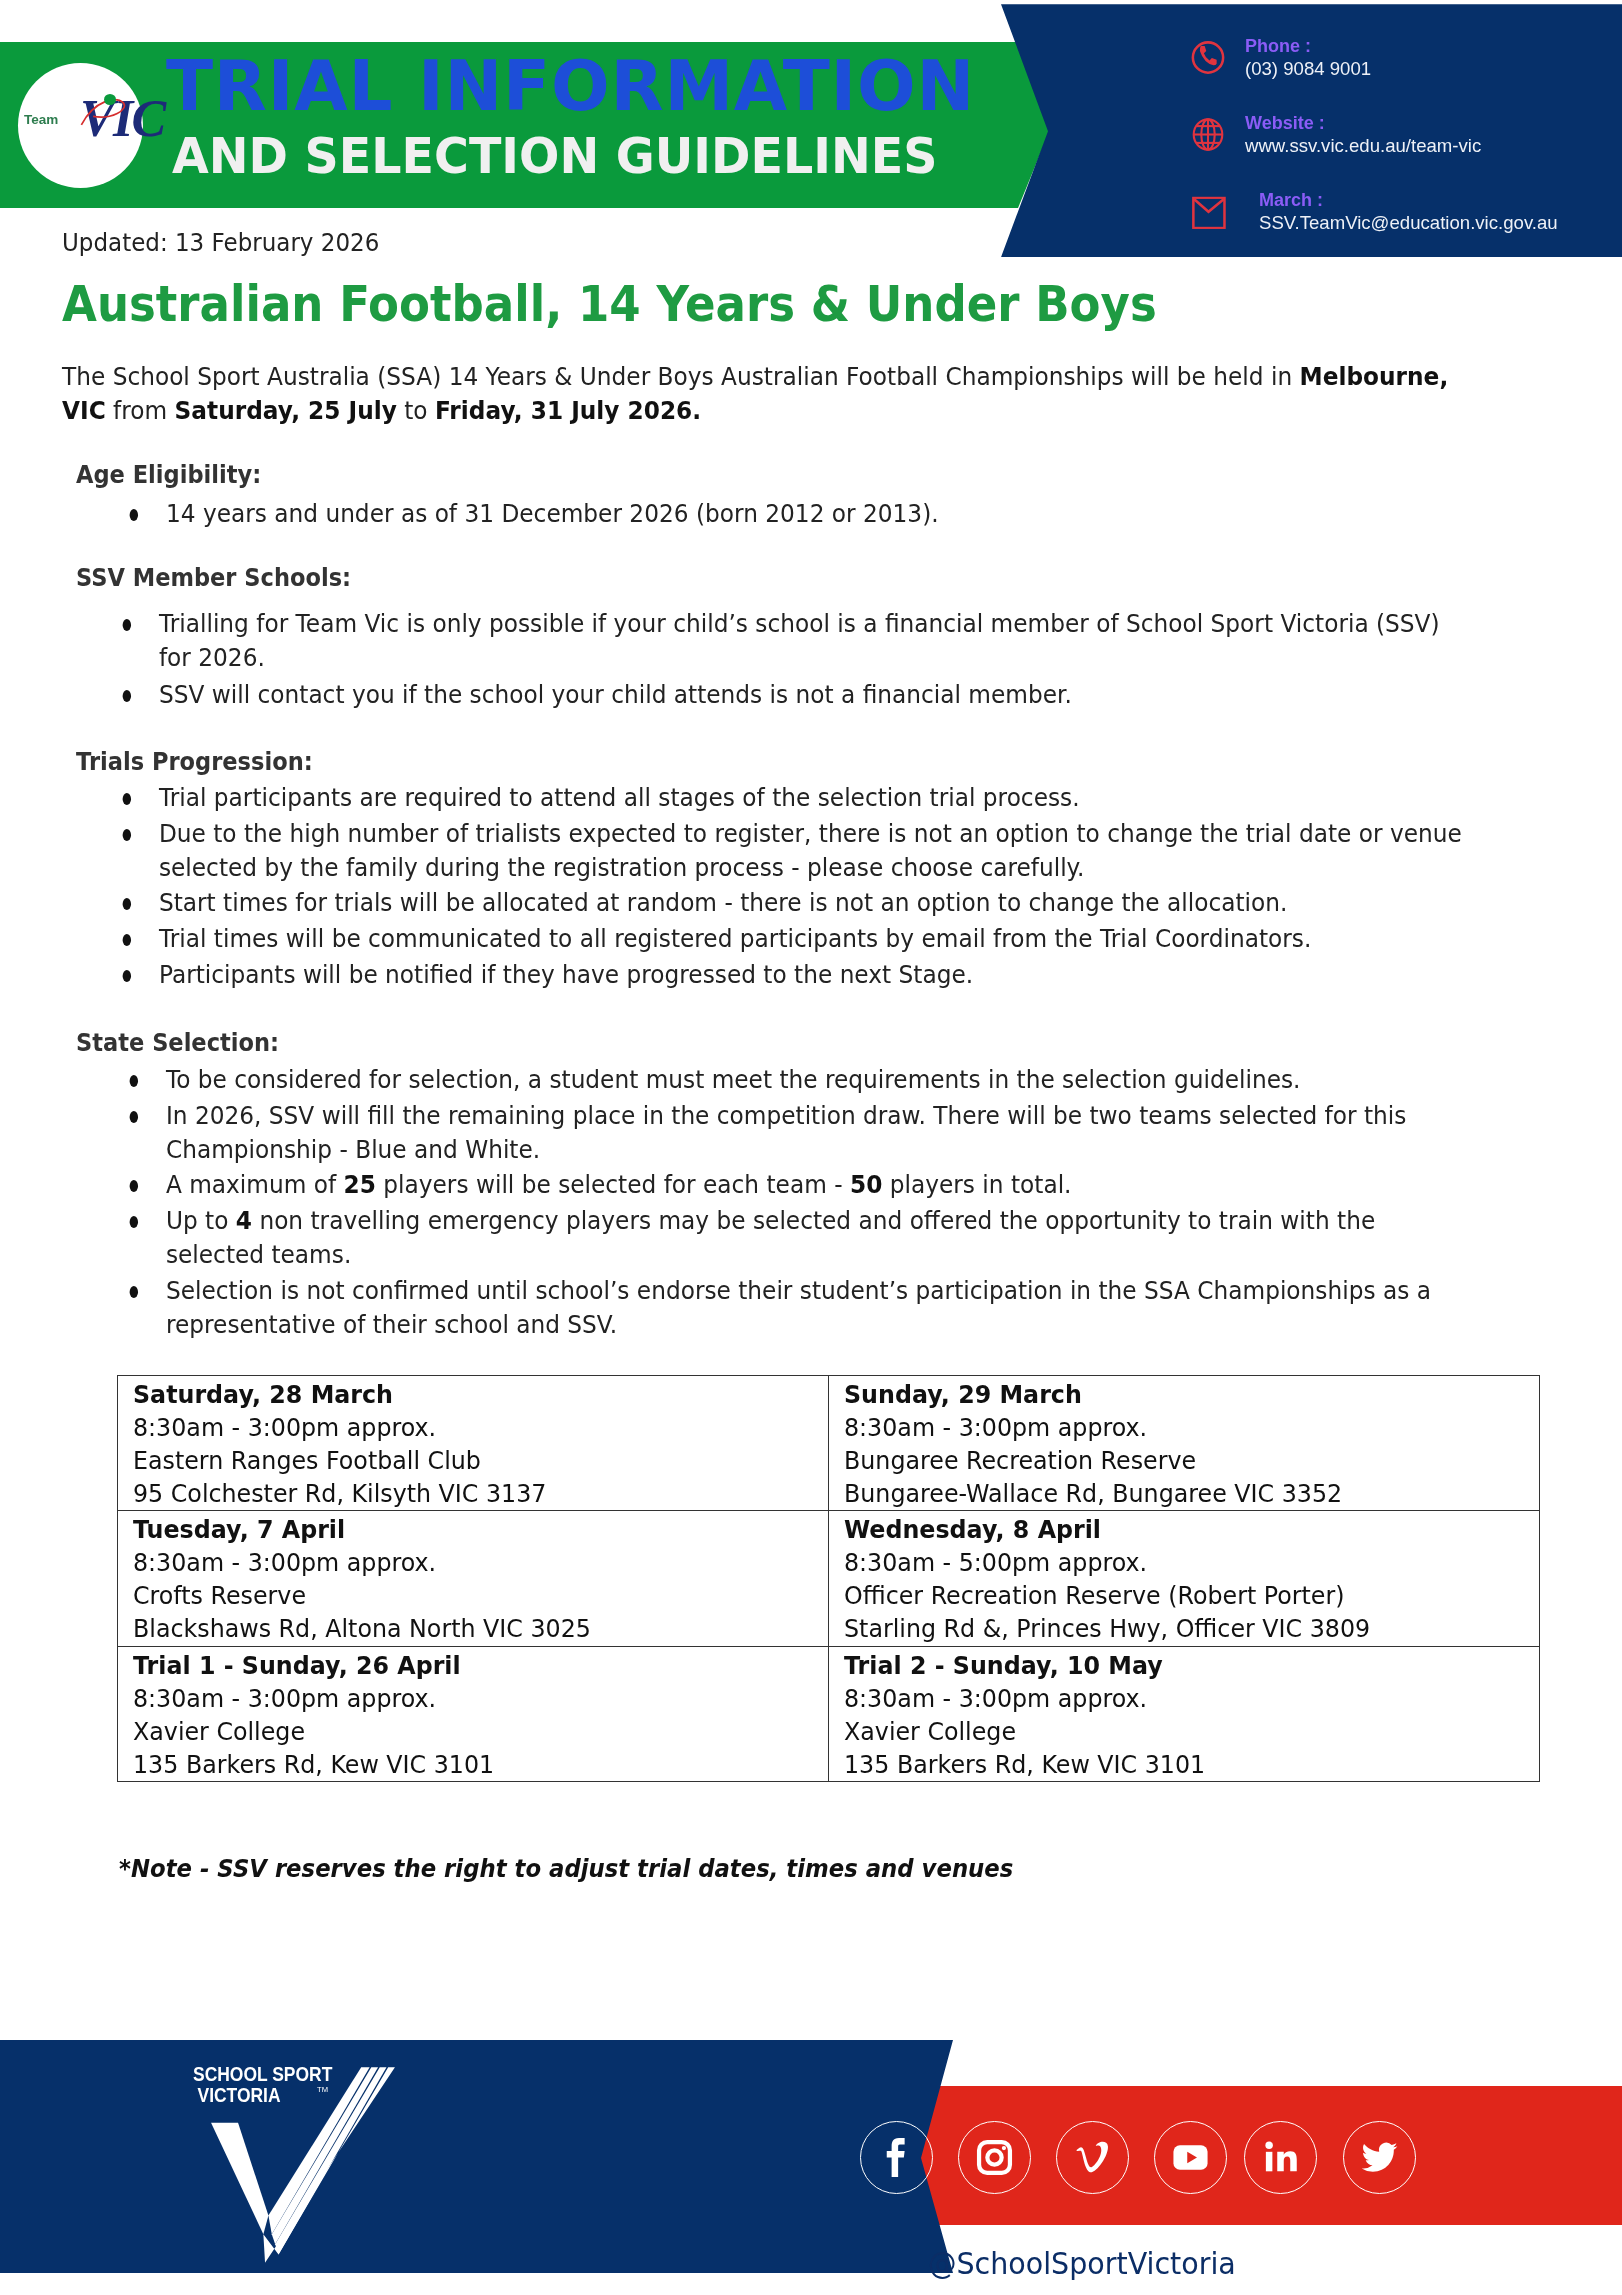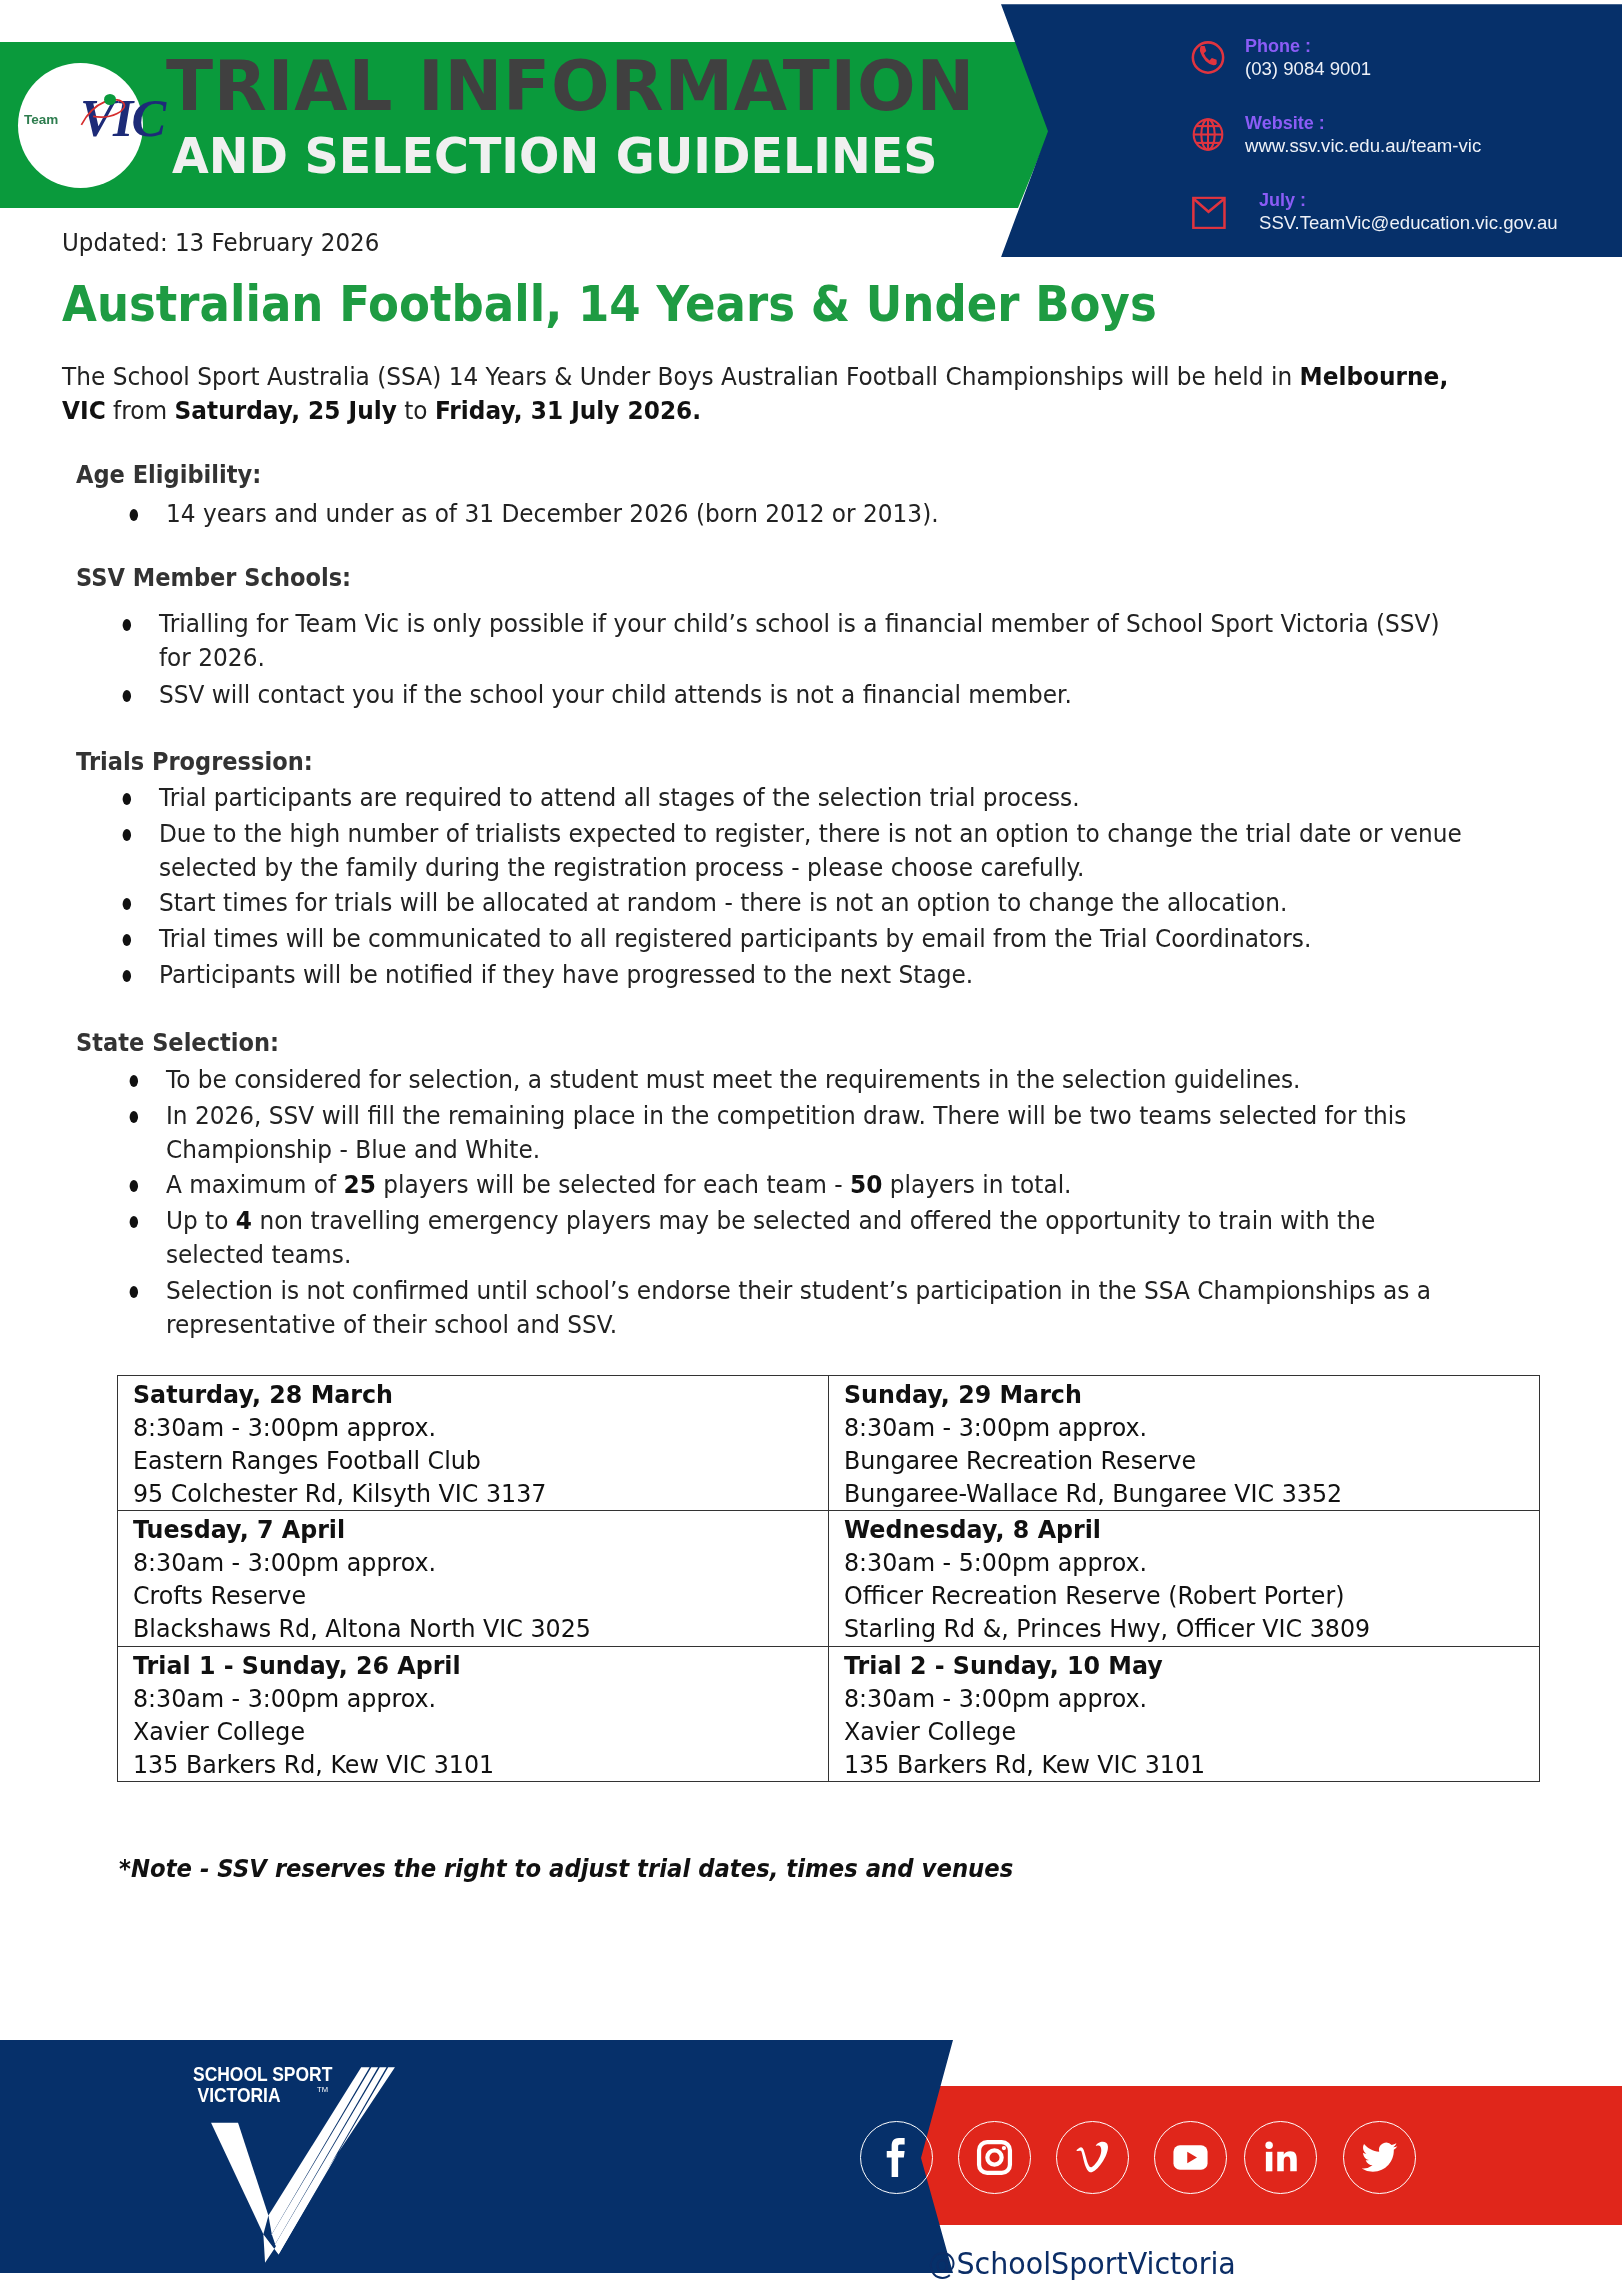--- a/index.html
+++ b/index.html
@@ -9,21 +9,21 @@
 
   
   #hdr-green { left: 0; top: 42px; width: 1052px; height: 166px; background: #0a9a3c;
     clip-path: polygon(0 0, 1018px 0, 1052px 83px, 1018px 166px, 0 166px); }
   #hdr-navy { left: 1001px; top: 4.2px; width: 621px; height: 253px; background: #06306a;
     clip-path: polygon(0 0, 621px 0, 621px 253px, 0 253px, 47px 127px); }
   #logo-circle { left: 18px; top: 63px; width: 125px; height: 125px; border-radius: 50%; background: #fff; }
   #logo-team { left: 24px; top: 112px; font-family: "Liberation Sans", sans-serif; font-size: 13.5px; color: #2e7d4f; font-weight: bold; }
   #logo-vic { left: 80px; top: 89px; font-family: "Liberation Serif", serif; font-size: 52px; font-weight: bold; font-style: italic; color: #1d2b78; letter-spacing: -1.7px; }
   #logo-dot { left: 104px; top: 94px; width: 12px; height: 11px; border-radius: 50%; background: #0a9a3c; }
-  #hdr-title-1 { left: 166px; top: 46px; font-family: "DejaVu Sans", sans-serif; font-weight: bold; font-size: 69px; color: #404040; letter-spacing: 0.8px; line-height: 81px; }
+  #hdr-title-1 { left: 166px; top: 46px; font-family: "DejaVu Sans", sans-serif; font-weight: bold; font-size: 69px; color: #1d4ed8; letter-spacing: 0.8px; line-height: 81px; }
   #hdr-title-2 { left: 172px; top: 123px; font-family: "DejaVu Sans", sans-serif; font-weight: bold; font-size: 49px; color: #f0f0f0; letter-spacing: 0px; line-height: 68px; transform: scaleX(0.97); transform-origin: left; }
 
   .contact { position: absolute; left: 1191px; }
   .contact .ic { position: absolute; left: 0; top: 3.4px; width: 34px; height: 37px; }
   .contact .lbl { position: absolute; left: 54px; top: 0; font-family: "Liberation Sans", sans-serif; font-weight: bold; font-size: 18px; color: #8b5cf6; white-space: nowrap; }
   .contact .val { position: absolute; left: 54px; top: 22px; font-family: "Liberation Sans", sans-serif; font-size: 18.6px; color: #eef1f7; white-space: nowrap; }
 
   
   #updated { left: 62px; top: 228px; font-size: 25px; font-family: "DejaVu Sans", sans-serif; color: #222; transform: scaleX(0.92); transform-origin: left; }
   #main-title { left: 62px; top: 276px; font-size: 49px; color: #1e9b42; font-weight: bold; font-family: "DejaVu Sans", sans-serif; transform: scaleX(0.92); transform-origin: left; white-space: nowrap; }
@@ -93,21 +93,21 @@
     </g>
   </svg>
   <span class="lbl">Website :</span>
   <span class="val">www.ssv.vic.edu.au/team-vic</span>
 </div>
 <div class="contact" style="top:190px;">
   <svg class="ic" viewBox="0 0 40 44" style="left:0;top:5px;width:35px">
     <rect x="2" y="4" width="37" height="42" fill="none" stroke="#e0343f" stroke-width="3" transform="scale(1,0.85)"></rect>
     <path d="M3 5 L20 20 L38 5" fill="none" stroke="#e0343f" stroke-width="3"></path>
   </svg>
-  <span class="lbl" style="left:68px">July :</span>
+  <span class="lbl" style="left:68px">March :</span>
   <span class="val" style="left:68px">SSV.TeamVic@education.vic.gov.au</span>
 </div>
 
 <div class="abs" id="updated">Updated: 13 February 2026</div>
 <h1 class="abs" id="main-title">Australian Football, 14 Years &amp; Under Boys</h1>
 
 <p class="abs" id="intro"><span>The School Sport Australia (SSA) 14 Years &amp; Under Boys Australian Football Championships will be held in </span><b>Melbourne, VIC</b><span> from </span><b>Saturday, 25 July</b><span> to </span><b>Friday, 31 July 2026.</b></p>
 
 <div class="sec-h" style="top:460px;">Age Eligibility:</div>
 <ul class="bl" style="top:497px; left:125px;">

